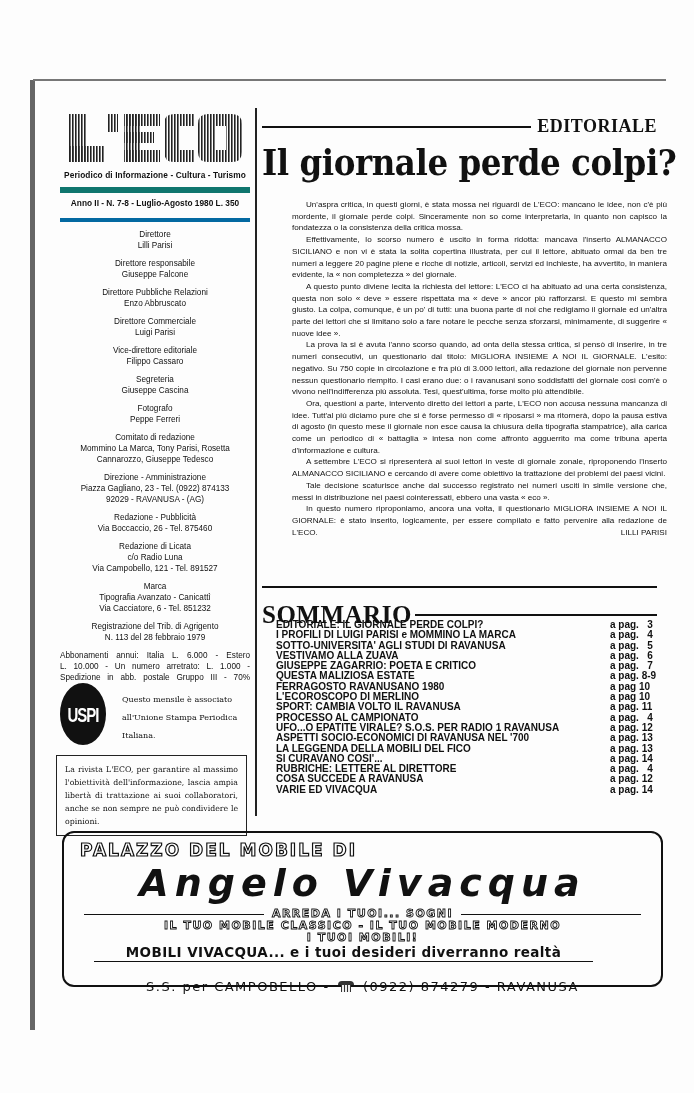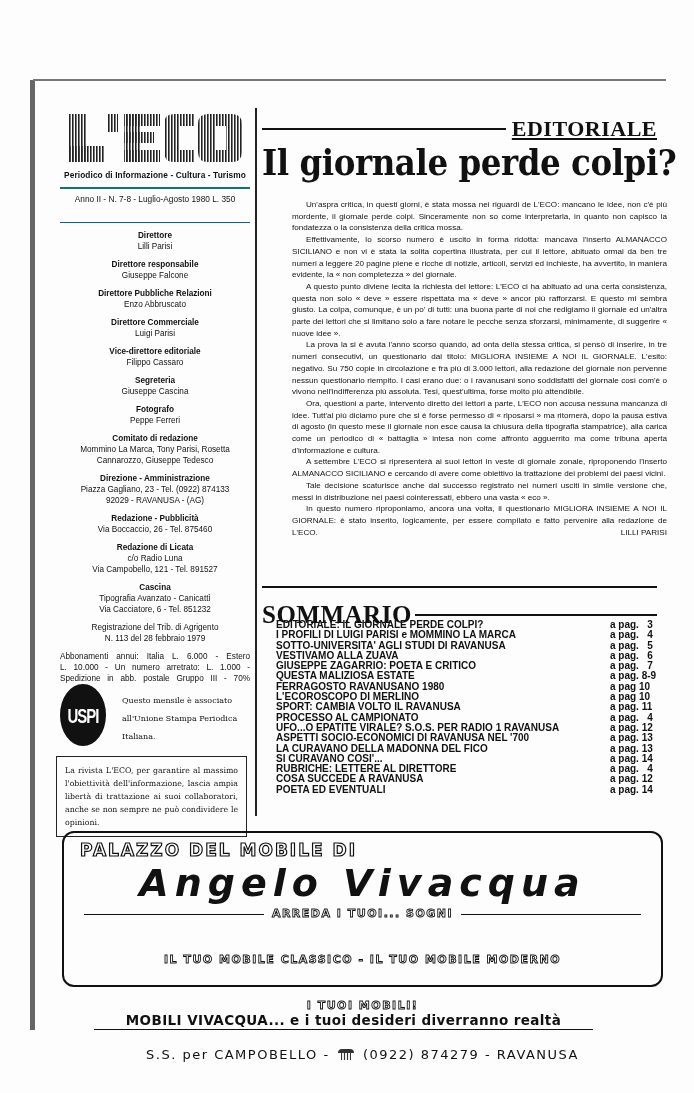--- a/index.html
+++ b/index.html
@@ -5,37 +5,37 @@
   html, body { margin:0; padding:0; background:#fdfdfd; }
   body { width:694px; height:1093px; position:relative; overflow:hidden; font-family:"Liberation Sans", sans-serif; color:#111; }
   .scan-edge { position:absolute; left:30px; top:80px; width:5px; height:950px; background:#666; }
   .top-rule { position:absolute; left:33px; top:79px; width:633px; height:2px; background:#777; }
   .vdivider { position:absolute; left:255px; top:108px; width:2px; height:708px; background:#222; }
 
   
   .left-col { position:absolute; left:60px; top:112px; width:190px; text-align:center; font-size:8.2px; line-height:11px; }
   .logo { height:52px; margin:0 auto 6px; width:178px; position:relative; }
   .logo svg { width:178px; height:52px; display:block; }
-  .tagline { font-weight:bold; font-size:8.3px; white-space:nowrap; padding-bottom:6px; border-bottom:2px solid #0f766e; letter-spacing:0.1px; }
-  .issue-line { font-weight:normal; font-size:8.3px; white-space:nowrap; padding:5px 0 17px; border-bottom:1px solid #0369a1; }
+  .tagline { font-weight:bold; font-size:8.3px; white-space:nowrap; padding-bottom:6px; border-bottom:6px solid #0f766e; letter-spacing:0.1px; }
+  .issue-line { font-weight:bold; font-size:8.3px; white-space:nowrap; padding:5px 0 9px; border-bottom:4px solid #0369a1; }
   .staff-block { margin-top:7px; }
-  .staff-role { font-weight:bold; }
+  .staff-role { font-weight:normal; }
   .staff-name { }
   .reg { margin-top:7px; }
   .abbon { margin-top:7px; text-align:justify; text-align-last:justify; }
   .abbon span { display:block; }
   .uspi { margin-top:8px; display:flex; align-items:flex-start; text-align:left; }
   .uspi-logo { width:46px; height:46px; border-radius:50%; background:#111; color:#fff; font-weight:bold; font-family:"Liberation Sans", sans-serif; font-size:15px; display:flex; align-items:center; justify-content:center; letter-spacing:-1px; flex:none; margin-right:16px; transform:scaleY(1.35); }
   .uspi-text { font-family:"DejaVu Serif", serif; font-size:8px; line-height:18px; }
   .disclaimer { margin:10px 3px 0 -4px; border:1.5px solid #222; padding:7px 8px; font-family:"DejaVu Serif", serif; font-size:7.8px; line-height:13px; text-align:justify; }
 
   
   .edit-head { position:absolute; left:262px; top:116px; width:395px; display:flex; align-items:center; }
   .edit-head .rule { flex:1; height:2px; background:#111; margin-right:6px; }
-  .edit-head .kicker { font-family:"Liberation Serif", serif; font-weight:bold; font-size:22px; letter-spacing:0.5px;text-decoration:underline; }
+  .edit-head .kicker { font-family:"Liberation Serif", serif; font-weight:bold; font-size:18px; letter-spacing:0.5px; }
   .headline { position:absolute; left:262px; top:142px; width:400px; font-family:"DejaVu Serif", serif; font-weight:bold; font-size:35px; letter-spacing:-0.5px; white-space:nowrap; transform:scaleX(0.93); transform-origin:left; }
   .article { position:absolute; left:292px; top:199px; width:375px; font-size:8.1px; line-height:11.7px; text-align:justify; }
   .article p { margin:0; text-indent:14px; }
   .signature { display:block; text-align:right; margin-top:-11.7px; }
 
   
   .som-rule-top { position:absolute; left:262px; top:586px; width:395px; height:2px; background:#111; }
   .som-head { position:absolute; left:262px; top:601px; width:395px; display:flex; align-items:center; }
   .som-head .title { font-family:"Liberation Serif", serif; font-weight:bold; font-size:25px; letter-spacing:0.5px; }
   .som-head .rule { flex:1; height:2px; background:#111; margin-left:3px; }
@@ -44,21 +44,21 @@
   .som-page { width:46px; text-align:left; white-space:pre; }
 
   
   .ad { position:absolute; left:62px; top:831px; width:597px; height:152px; border:2px solid #111; border-radius:12px; text-align:center; }
   .ad-top { font-family:"DejaVu Sans", sans-serif; font-weight:bold; font-size:17px; letter-spacing:2px; color:#fff; -webkit-text-stroke:1.2px #111; margin-top:7px; text-align:left; padding-left:16px; }
   .ad-name { font-family:"DejaVu Sans", sans-serif; font-style:italic; font-weight:bold; font-size:38px; letter-spacing:6px; line-height:48px; margin-top:-1px; }
   .ad-slogan { display:flex; align-items:center; margin:1px 20px 0; }
   .ad-slogan .rule { flex:1; height:1px; background:#111; }
   .outline { font-family:"DejaVu Sans", sans-serif; font-weight:bold; color:#fff; -webkit-text-stroke:0.9px #111; letter-spacing:1.5px; font-size:11px; line-height:12px; }
   .ad-slogan .outline { padding:0 8px; }
-  .ad-line { white-space:nowrap;margin-top:34px; }
+  .ad-line { white-space:nowrap; }
   .ad-bold { font-family:"DejaVu Sans", sans-serif; font-weight:bold; font-size:13.5px; letter-spacing:0.4px; line-height:16px; border-bottom:1.5px solid #111; margin:0 68px 0 30px; padding-bottom:1px; }
   .ad-addr { font-family:"DejaVu Sans", sans-serif; font-size:13px; letter-spacing:1.5px; margin-top:17px; }
   .phone-icon { display:inline-block; width:16px; height:11px; position:relative; vertical-align:-1px; margin:0 3px; }
   .phone-icon::before { content:""; position:absolute; left:0; top:0; width:16px; height:4px; border-radius:6px 6px 0 0; background:#333; }
   .phone-icon::after { content:""; position:absolute; left:3px; top:4px; width:10px; height:7px; background:repeating-linear-gradient(90deg,#333 0 1.5px,#eee 1.5px 3px); }
 </style>
 </head>
 <body>
 
 <div class="scan-edge"></div>
@@ -134,21 +134,21 @@
       <div class="staff-block">
         <div class="staff-role">Redazione - Pubblicità</div>
         <div class="staff-name">Via Boccaccio, 26 - Tel. 875460</div>
       </div>
       <div class="staff-block">
         <div class="staff-role">Redazione di Licata</div>
         <div class="staff-name">c/o Radio Luna</div>
         <div class="staff-name">Via Campobello, 121 - Tel. 891527</div>
       </div>
       <div class="staff-block">
-        <div class="staff-role">Cascina</div>
+        <div class="staff-role">Marca</div>
         <div class="staff-name">Tipografia Avanzato - Canicattì</div>
         <div class="staff-name">Via Cacciatore, 6 - Tel. 851232</div>
       </div>
     </div>
 
   <div class="reg">
     <div>Registrazione del Trib. di Agrigento</div>
     <div>N. 113 del 28 febbraio 1979</div>
   </div>
 
@@ -232,37 +232,37 @@
     </div>
     <div class="som-row">
       <span>UFO...O EPATITE VIRALE? S.O.S. PER RADIO 1 RAVANUSA</span>
       <span class="som-page">a pag. 12</span>
     </div>
     <div class="som-row">
       <span>ASPETTI SOCIO-ECONOMICI DI RAVANUSA NEL '700</span>
       <span class="som-page">a pag. 13</span>
     </div>
     <div class="som-row">
-      <span>LA CURAVANO DELLA MADONNA DEL FICO</span>
+      <span>LA LEGGENDA DELLA MOBILI DEL FICO</span>
       <span class="som-page">a pag. 13</span>
     </div>
     <div class="som-row">
       <span>SI CURAVANO COSI'...</span>
       <span class="som-page">a pag. 14</span>
     </div>
     <div class="som-row">
       <span>RUBRICHE: LETTERE AL DIRETTORE</span>
       <span class="som-page">a pag.   4</span>
     </div>
     <div class="som-row">
       <span>COSA SUCCEDE A RAVANUSA</span>
       <span class="som-page">a pag. 12</span>
     </div>
     <div class="som-row">
-      <span>POETA ED EVENTUALI</span>
+      <span>VARIE ED VIVACQUA</span>
       <span class="som-page">a pag. 14</span>
     </div>
   </div>
 
 <div class="ad">
   <div class="ad-top">PALAZZO DEL MOBILE DI</div>
   <div class="ad-name">Angelo Vivacqua</div>
   <div class="ad-slogan">
     <div class="rule"></div>
     <span class="outline">ARREDA I TUOI... SOGNI</span>

